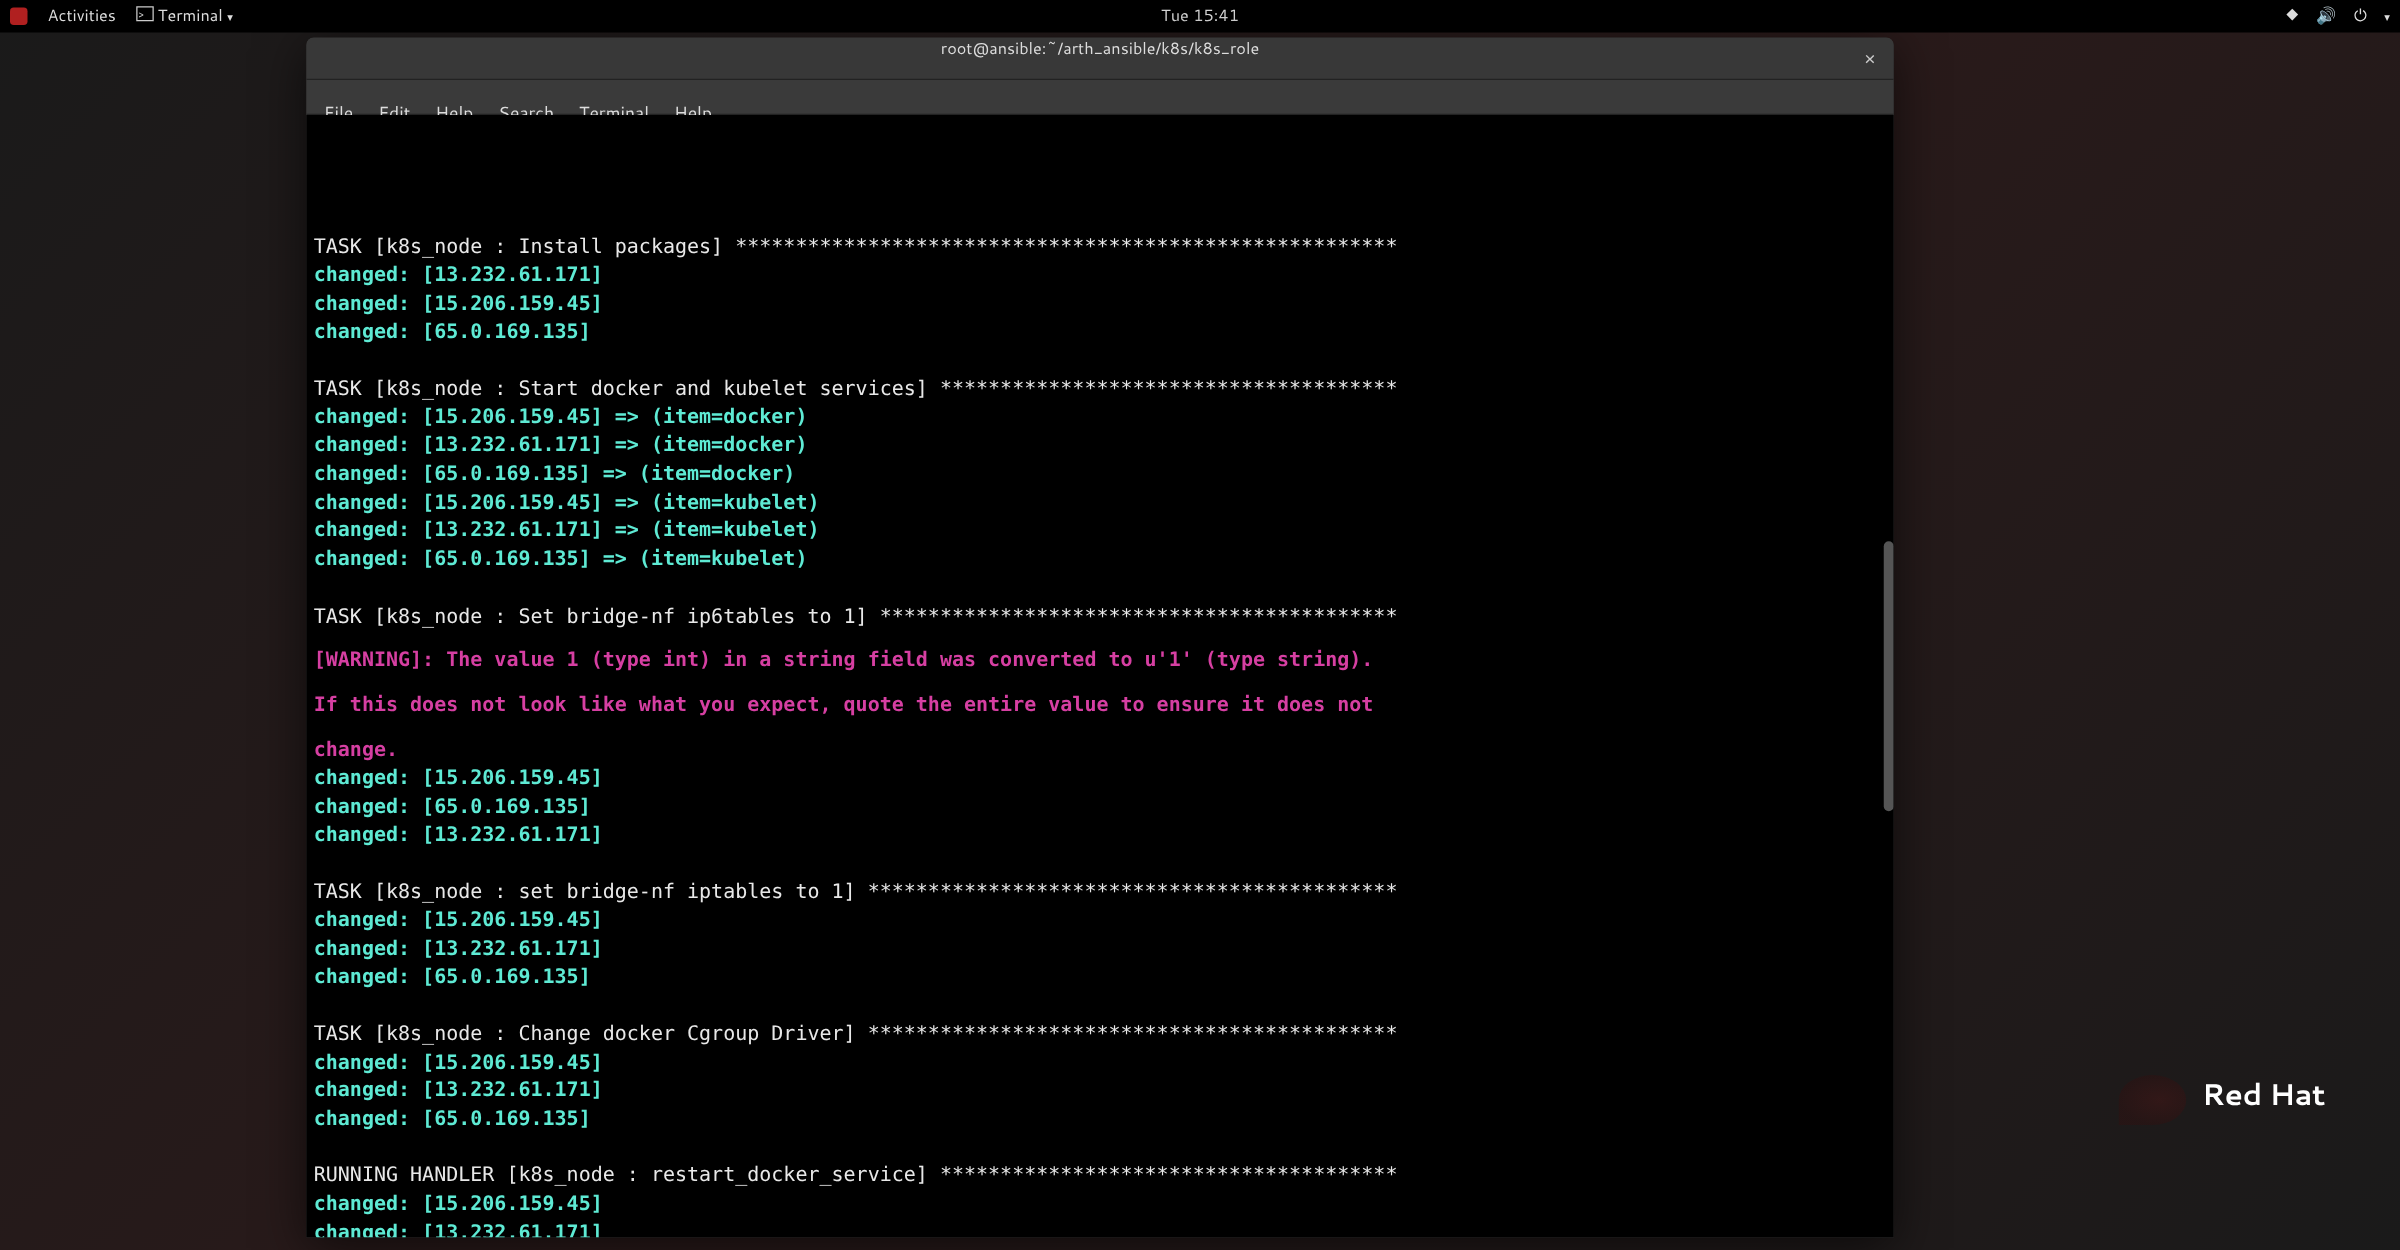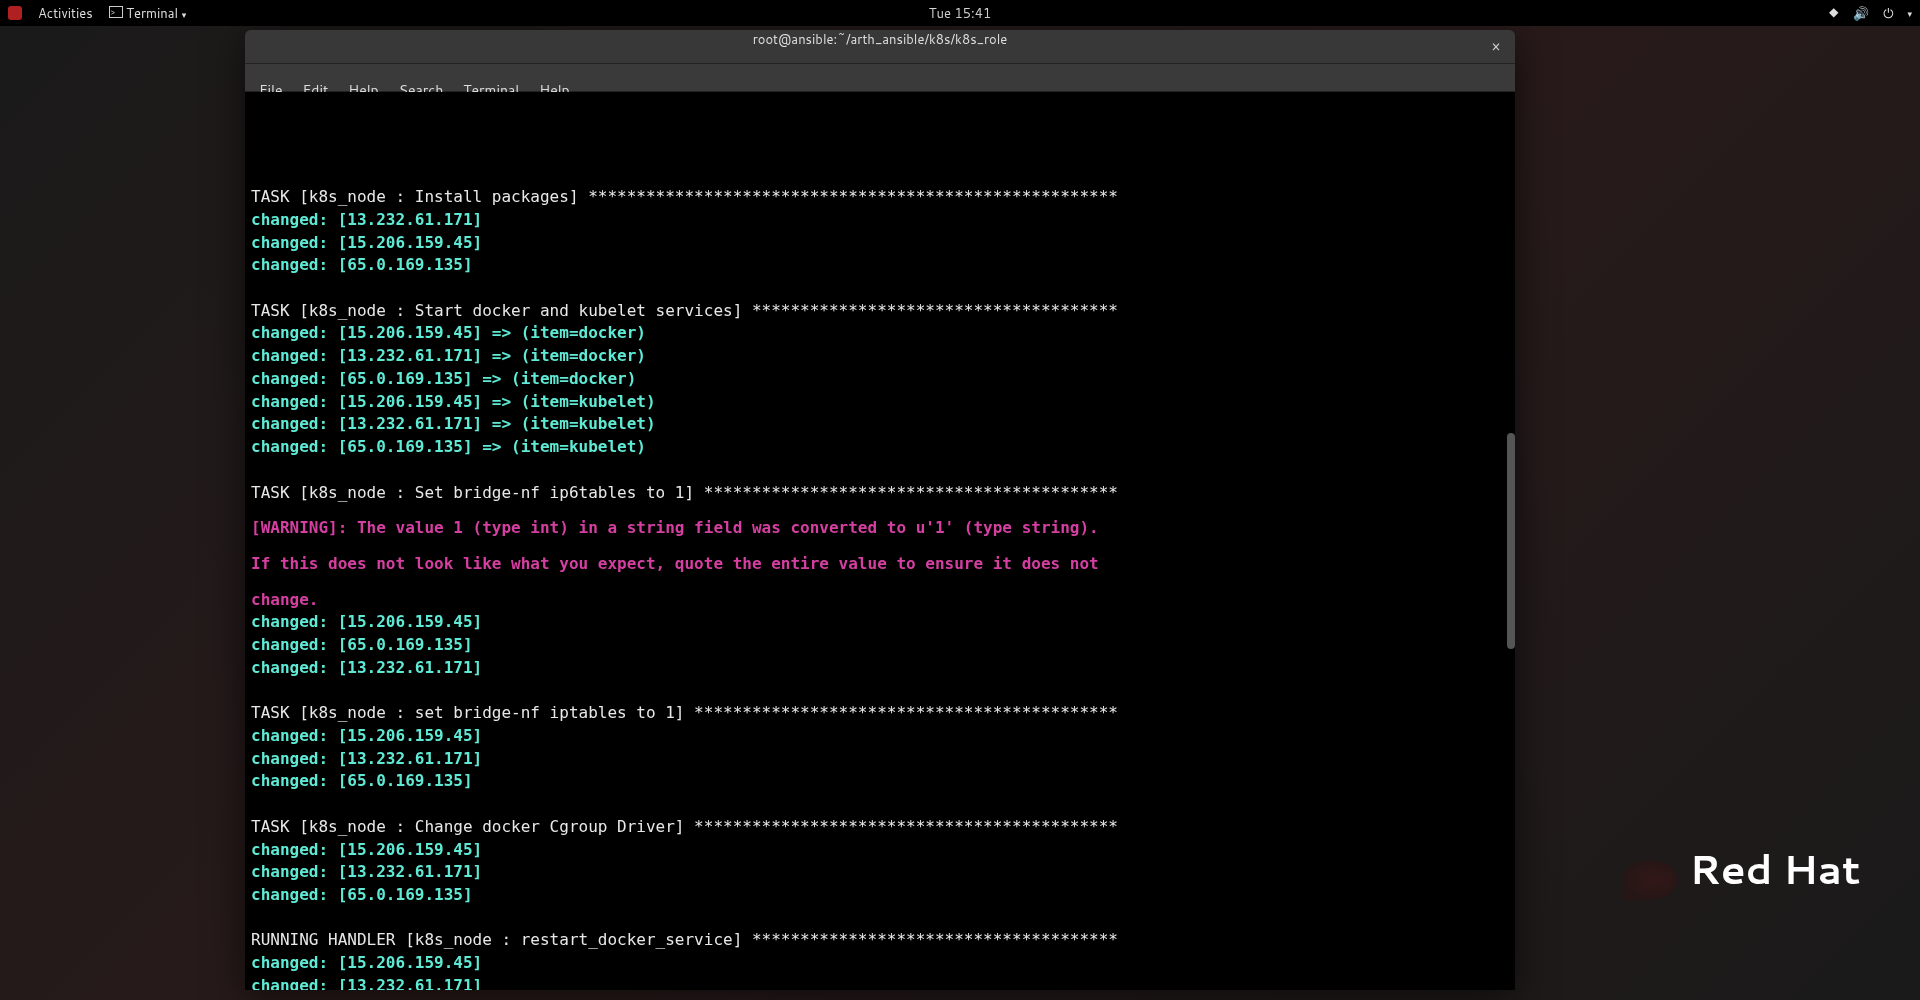--- a/index.html
+++ b/index.html
@@ -51,21 +51,21 @@
   }
   .branding .fedora-hat {
     width: 54px; height: 40px;
     display: inline-block;
     vertical-align: middle;
     margin-right: 8px;
     opacity: 0.25;
     border-radius: 50% 50% 50% 0;
     background: radial-gradient(ellipse at 60% 50%, #701010 0%, #400808 70%);
   }
-  .branding .rh-line1 { font-size: 41px; font-weight: 700; line-height: 1; letter-spacing: -0.5px; margin-top: 13px; }
+  .branding .rh-line1 { font-size: 24px; font-weight: 700; line-height: 1; letter-spacing: -0.5px; margin-top: 13px; }
   .branding .rh-line2 { font-size: 34px; font-weight: 300; line-height: 1.1; letter-spacing: -0.5px; }
 
   
   .terminal-window {
     position: absolute;
     left: 245px;
     top: 30px;
     width: 1270px;
     height: 960px;
     background: #2e2e2e;

